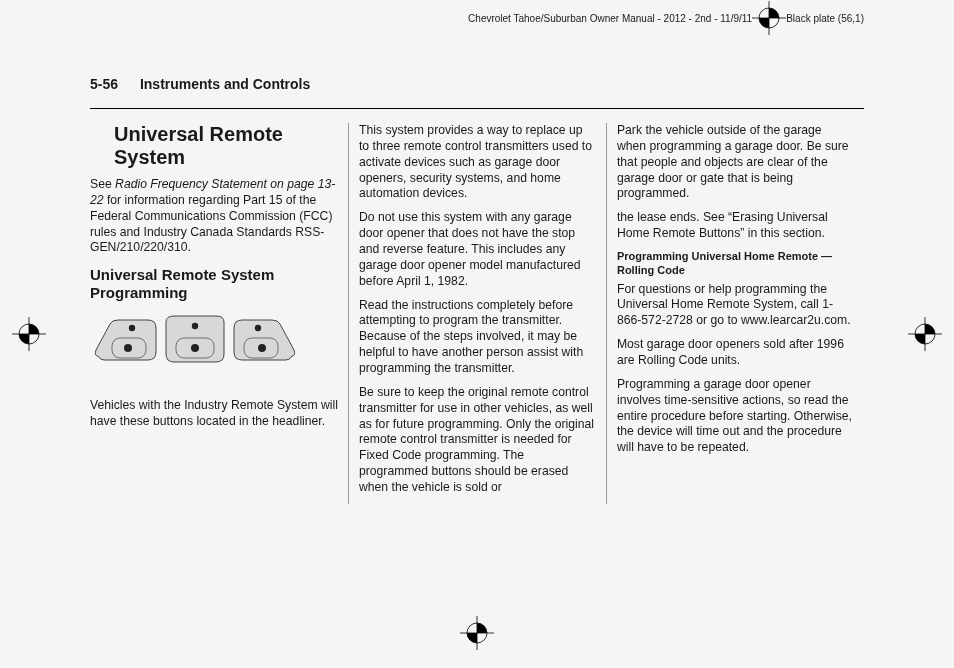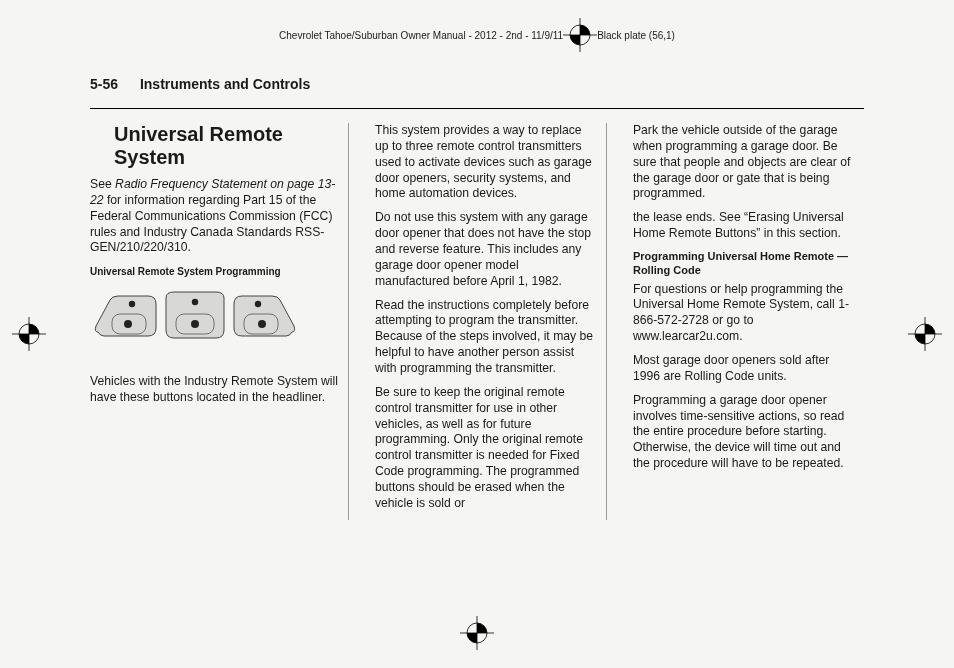--- a/index.html
+++ b/index.html
@@ -7,25 +7,25 @@
     width: 954px;
     height: 668px;
     background: #f5f5f4;
     font-family: Arial, Helvetica, sans-serif;
     color: #1a1a1a;
     position: relative;
     overflow: hidden;
   }
   .header-row {
     position: absolute;
-    top: 18px;
+    top: 1px;
     left: 0;
     width: 100%;
     display: flex;
-    justify-content: center;
+    justify-content: flex-end;
     align-items: center;
     font-size: 10px;
     padding: 0 90px;
   }
   .crop-mark { display:inline-flex; align-items:center; }
   .crop-mark svg { display:block; }
   .content-area {
     position: absolute;
     top: 76px;
     left: 90px;
@@ -42,23 +42,23 @@
   .columns {
     display: flex;
     gap: 0;
   }
   .col {
     width: 33.33%;
     padding-right: 10px;
     font-size: 12.2px;
     line-height: 1.3;
   }
-  .col + .col { border-left: 0.6px solid #999; padding-left: 26px; }
+  .col + .col { border-left: 0.6px solid #999; padding-left: 10px; }
   h1.main-title { font-size: 20px; font-weight: bold; margin-bottom: 8px; line-height:1.15;margin-left:24px;}
-  h2.sub-title  { font-size: 10px; font-weight: bold; margin: 10px 0 8px; line-height:1.2;}
+  h2.sub-title  { font-size: 15px; font-weight: bold; margin: 10px 0 8px; line-height:1.2;}
   h3.para-title { font-size: 11px; font-weight: bold; margin: 8px 0 4px; line-height:1.25;}
   p { margin-bottom: 8px; }
   .italic { font-style: italic; }
   .figure {
     margin: 6px 0 10px;
   }
   .figure svg { display:block; }
   .bottom-crop {
     position: absolute;
     bottom: 18px;

